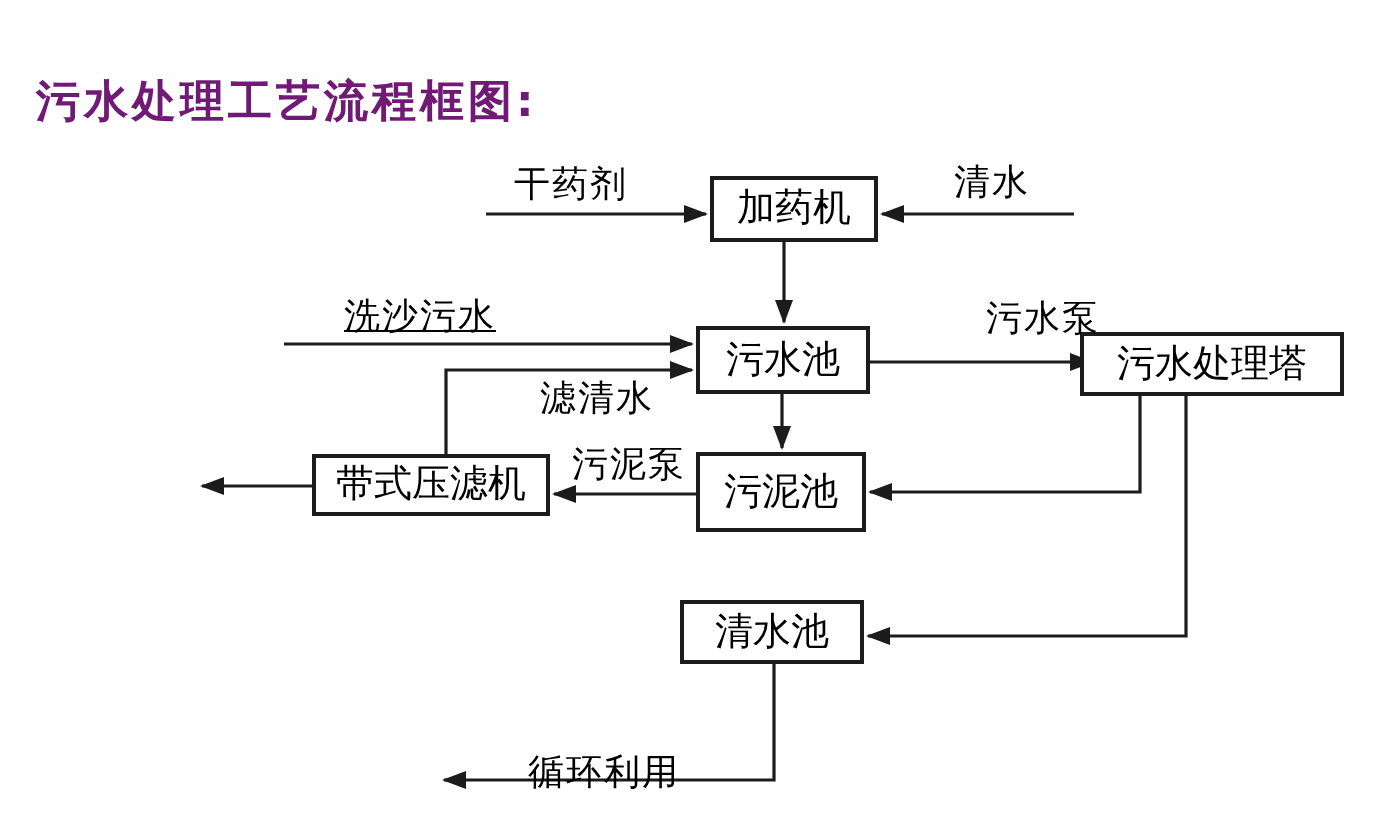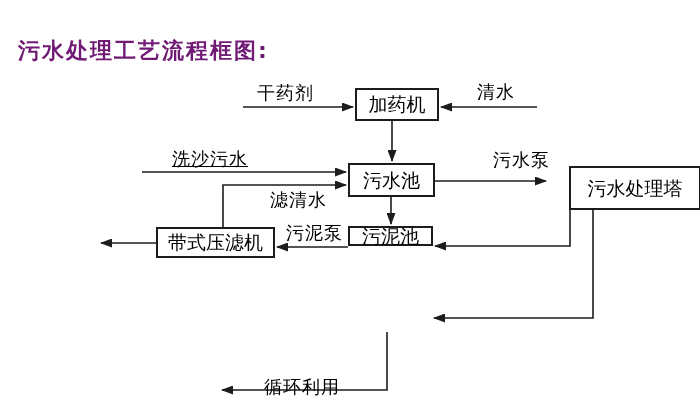--- a/index.html
+++ b/index.html
@@ -69,26 +69,27 @@
 
     <polyline class="edge" points="593,198 593,318 434,318" marker-end="url(#arrow)"></polyline>
 
     <polyline class="edge" points="387,332 387,390 222,390" marker-end="url(#arrow)"></polyline>
   </svg>
 
   <div class="node" style="left:355px;top:88px;width:84px;height:33px;">加药机</div>
 
   <div class="node" style="left:348px;top:163px;width:87px;height:34px;">污水池</div>
 
-  <div class="node" style="left:569px;top:166px;width:132px;height:44px;">污水处理塔</div>
+  <div class="node" style="left:540px;top:166px;width:132px;height:32px;">污水处理塔</div>
 
-  <div class="node" style="left:348px;top:226px;width:85px;height:20px;text-align:right;">污泥池</div>
+  <div class="node" style="left:348px;top:226px;width:85px;height:40px;text-align:right;">污泥池</div>
 
   <div class="node" style="left:156px;top:227px;width:119px;height:31px;">带式压滤机</div>
 
+  <div class="node" style="left:340px;top:300px;width:92px;height:32px;">清水池</div>
 
   <span class="edge-label" style="left:257px;top:84px;">干药剂</span>
 
   <span class="edge-label" style="left:477px;top:83px;">清水</span>
 
   <span class="edge-label" style="left:172px;top:150px;text-decoration:underline;">洗沙污水</span>
 
   <span class="edge-label" style="left:468px;top:151px;margin-left:25px;">污水泵</span>
 
   <span class="edge-label" style="left:270px;top:191px;">滤清水</span>

